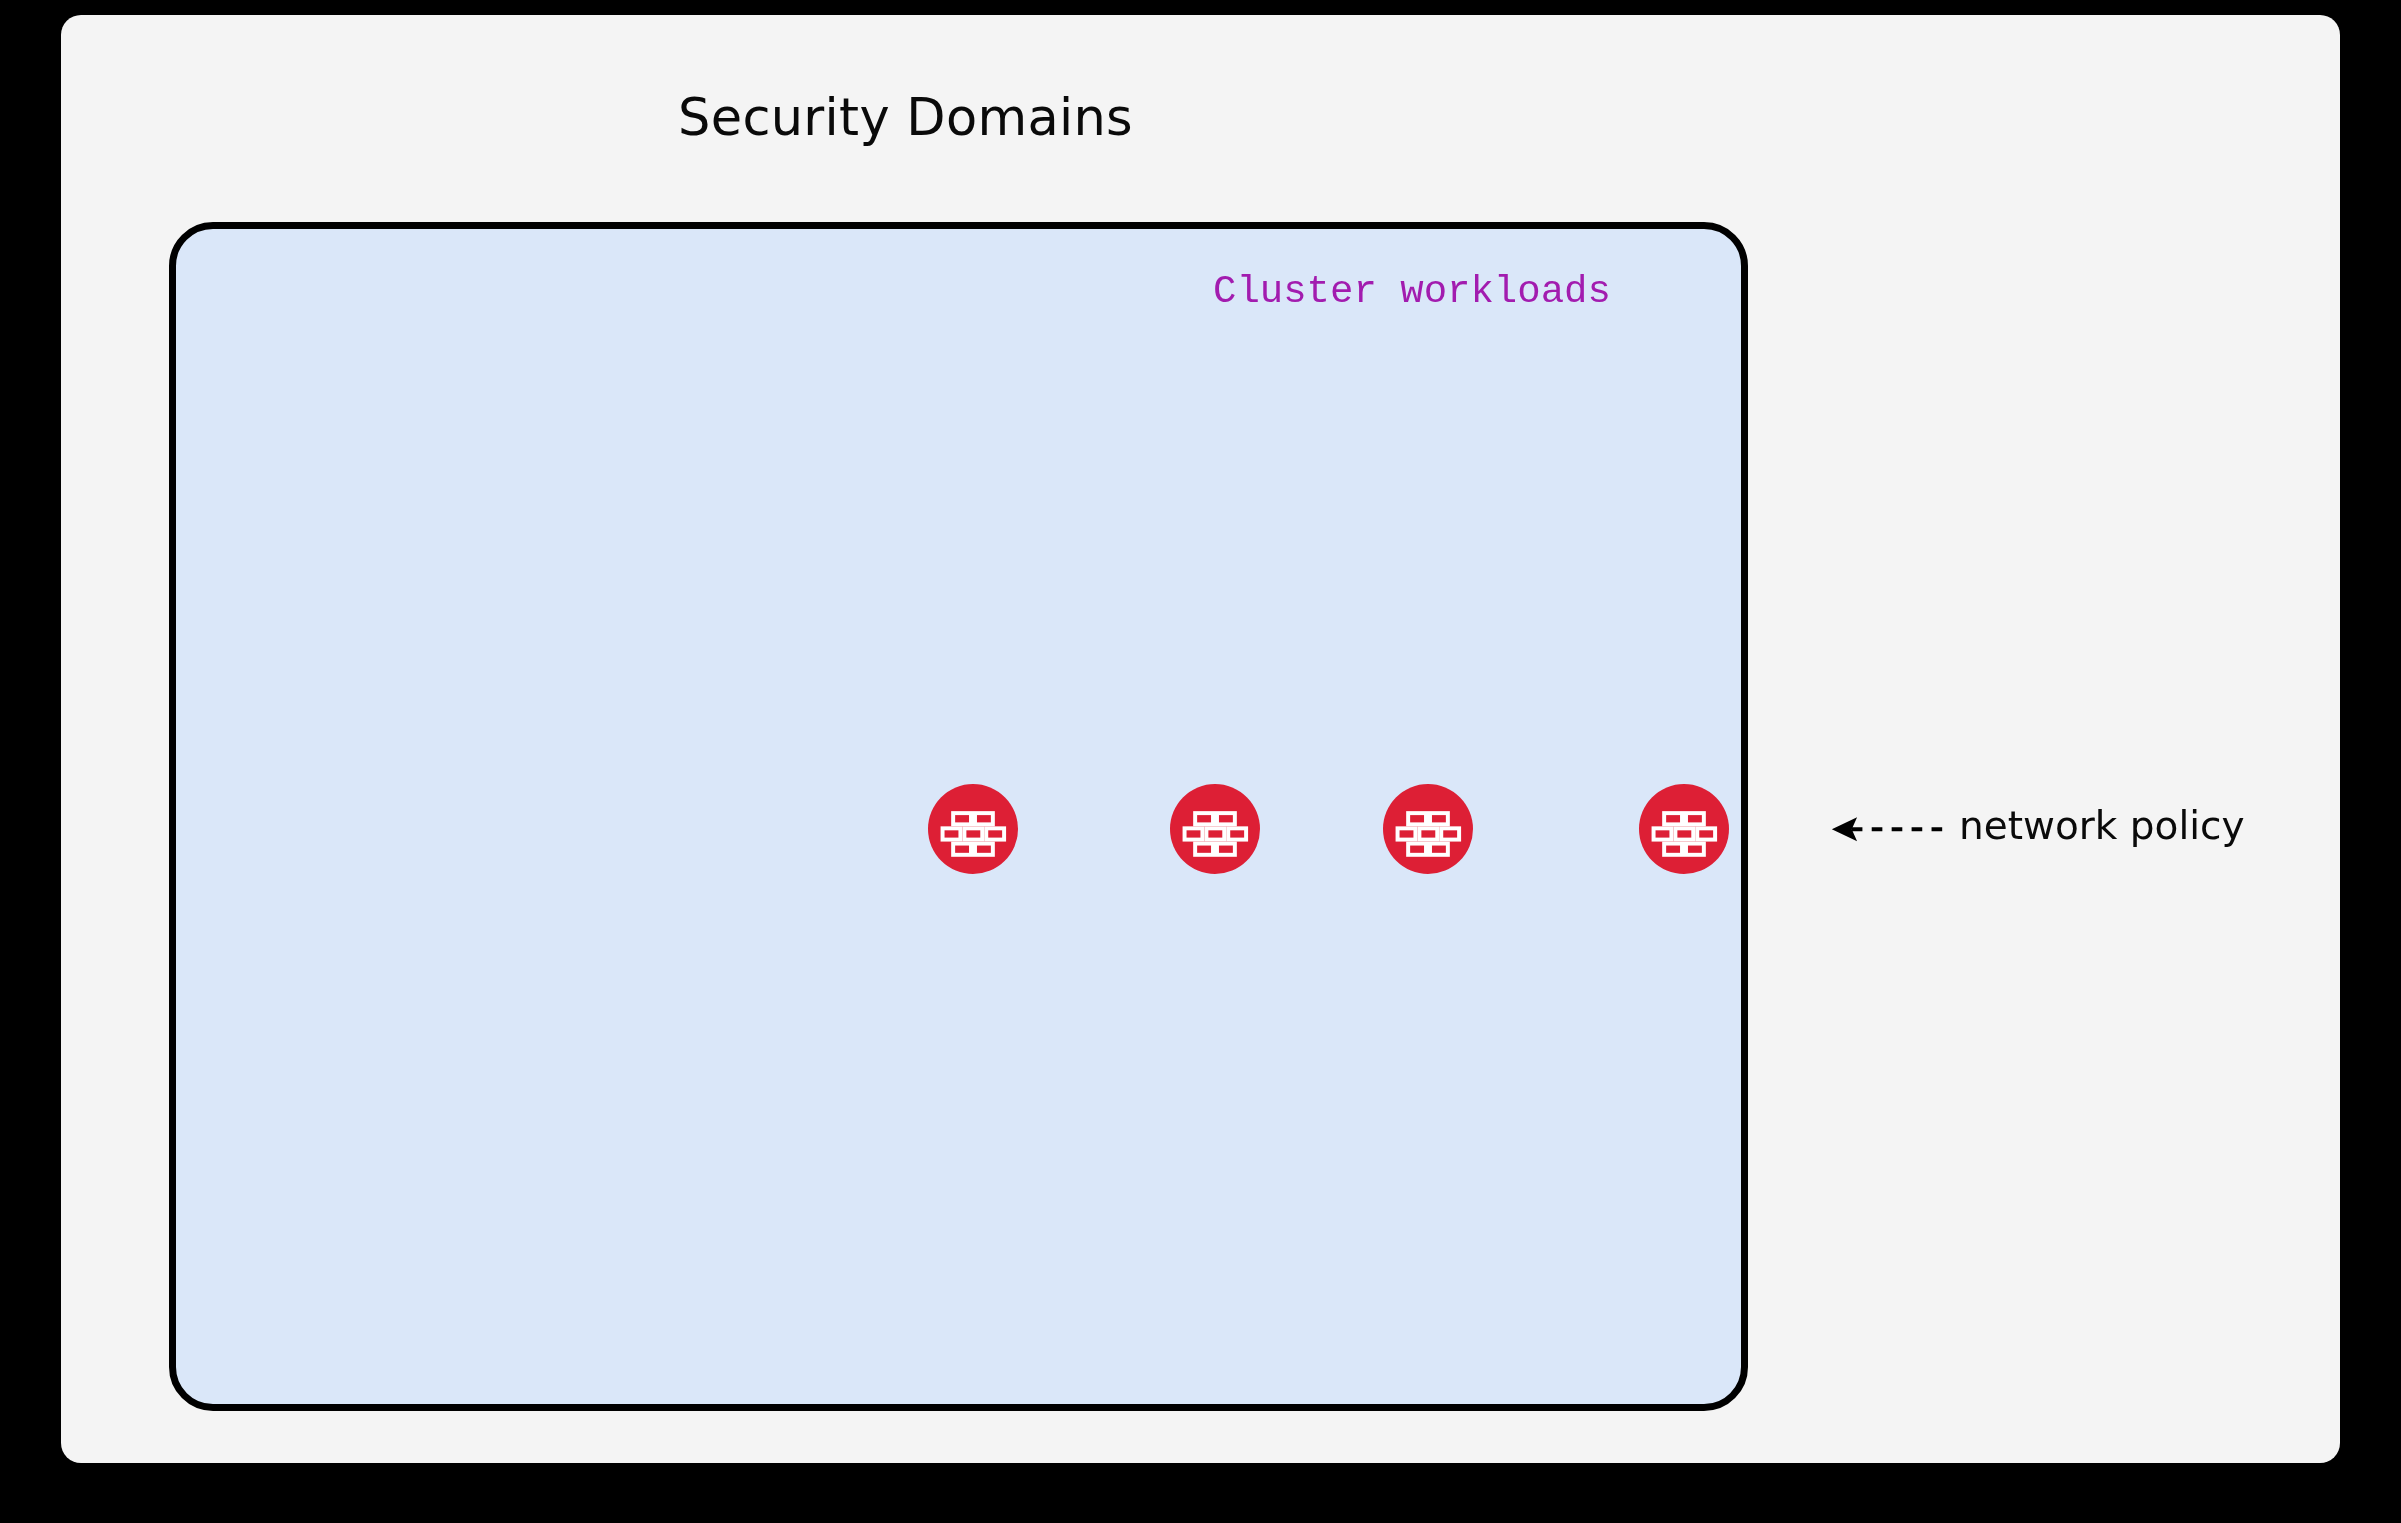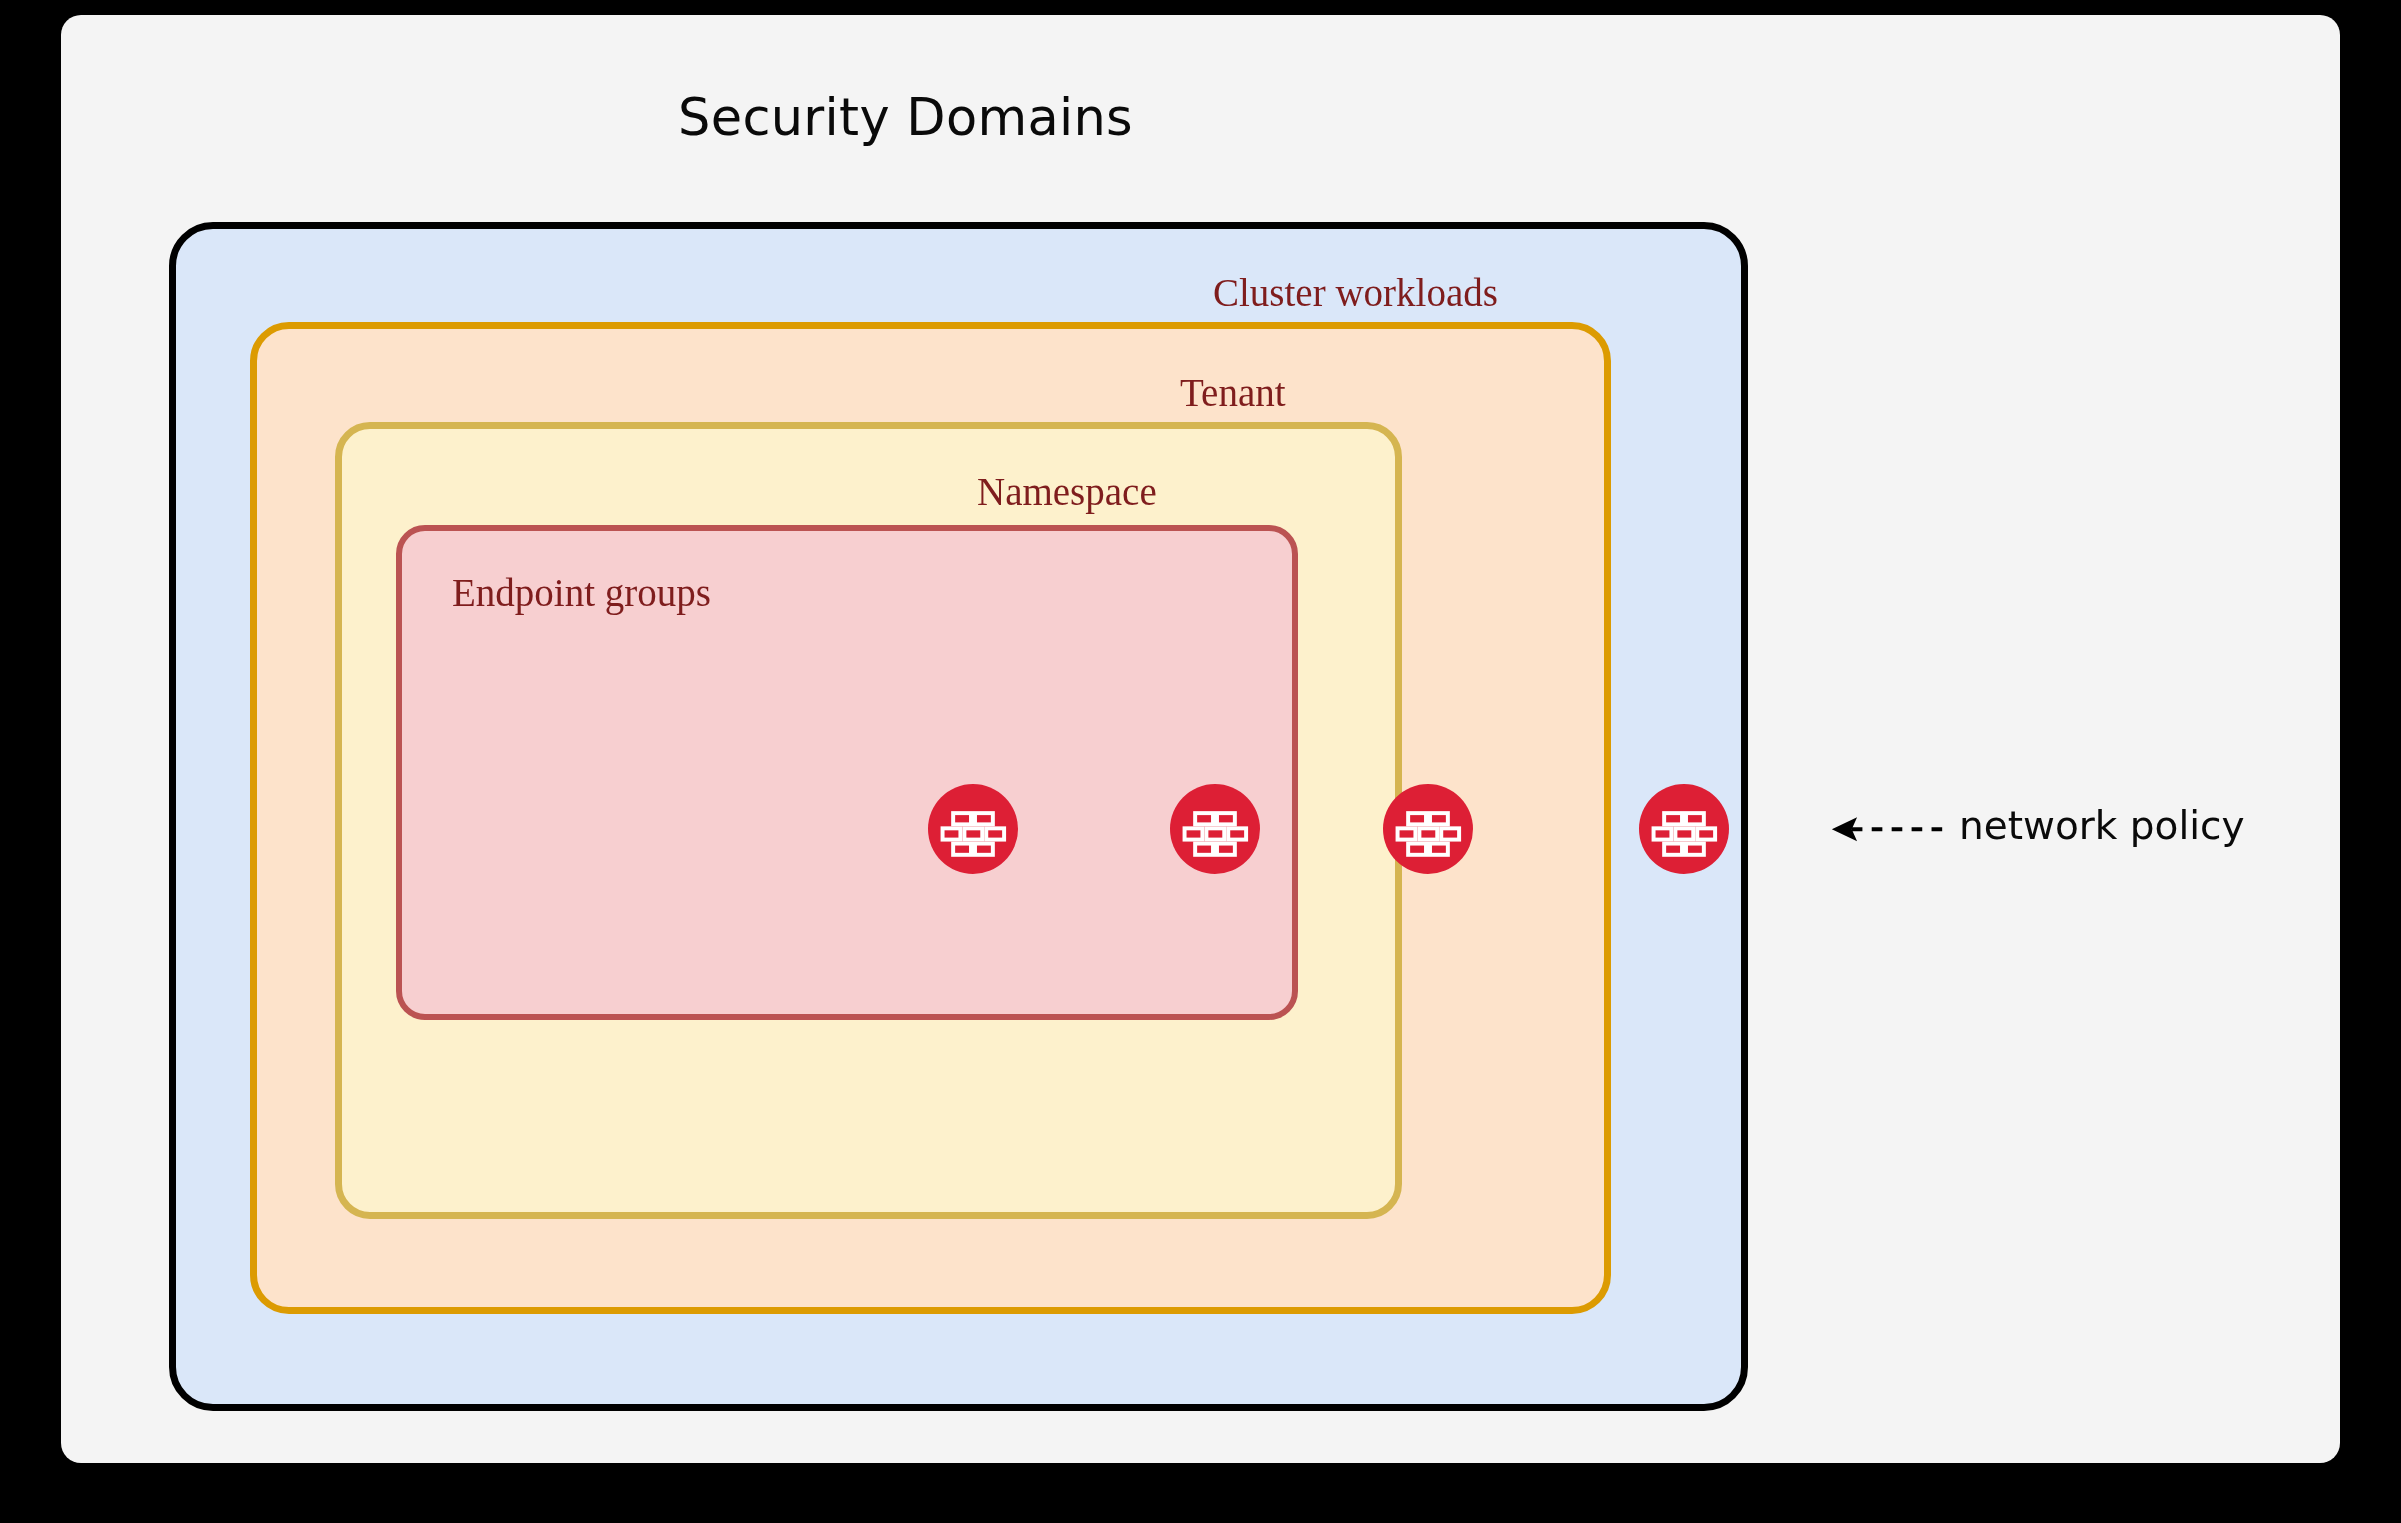--- a/index.html
+++ b/index.html
@@ -89,23 +89,23 @@
     height: 495px;
     background: #f7cfd0;
     border: 6.6px solid #bb5352;
     border-radius: 29px;
   }
 
   
   .label {
     position: absolute;
     font-size: 39px;
-    color: #7f1d1d;
+    color: #a21caf;
     white-space: nowrap;
-    font-family: Liberation Serif, serif;
+    font-family: Liberation Mono, monospace;
   }
   .label-cluster   { left: 1037px; top: 41px; }
   .label-tenant    { left: 923px; top: 41px; }
   .label-namespace { left: 635px;  top: 40px; }
   .label-endpoint  { left: 50px;   top: 39px; }
 
   
   .k8s-word {
     position: absolute;
     left: 0;
@@ -153,31 +153,20 @@
 
 <div id="canvas">
 
   <div class="card">
 
     <div class="title">Security Domains</div>
 
     <div class="box box-cluster">
       <div class="label label-cluster">Cluster workloads</div>
 
-      <div class="box box-tenant">
-        <div class="label label-tenant">Tenant</div>
-
-        <div class="box box-namespace">
-          <div class="label label-namespace">Namespace</div>
-
-          <div class="box box-endpoint">
-            <div class="label label-endpoint">Endpoint groups</div>
-          </div>
-        </div>
-      </div>
 
     </div>
 
     <div class="fw" id="fw0" style="left: 867px;">
       <svg viewBox="0 0 136 136">
         <g fill="none" stroke="#ffffff" stroke-width="6">
           <rect x="38" y="44" width="27" height="17"></rect>
           <rect x="71" y="44" width="27" height="17"></rect>
           <rect x="22" y="67" width="27" height="17"></rect>
           <rect x="55" y="67" width="27" height="17"></rect>

